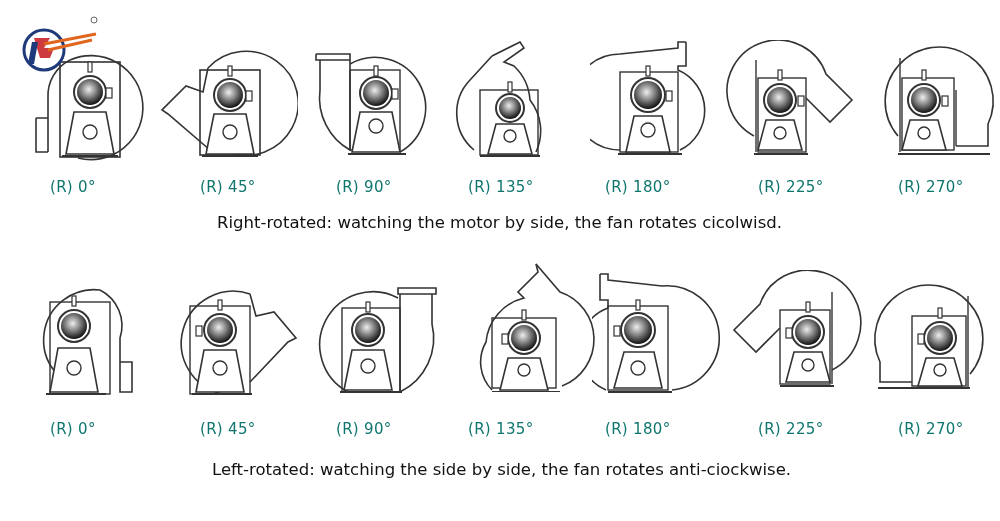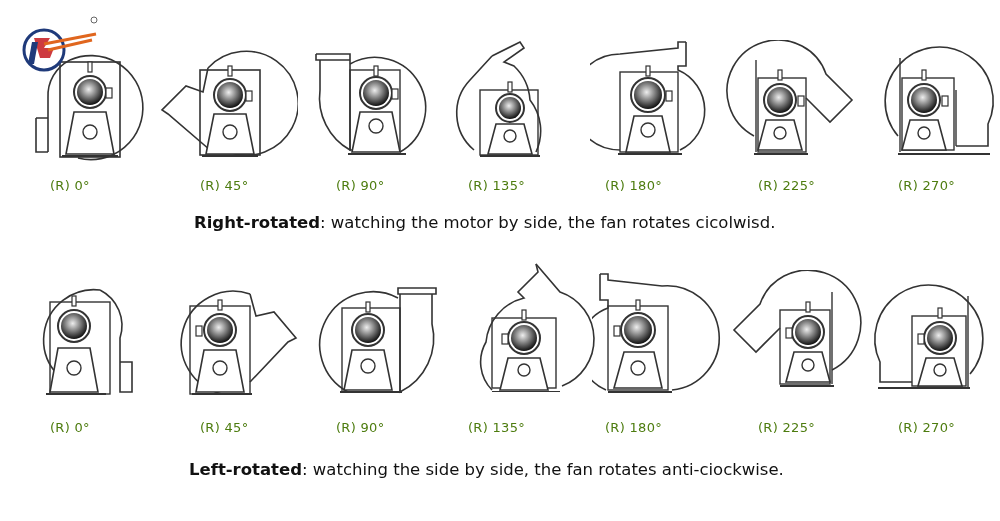--- a/index.html
+++ b/index.html
@@ -1,23 +1,23 @@
 <!DOCTYPE html>
 <html><head>
 <meta charset="utf-8">
 <style>
   html,body{margin:0;padding:0;background:#ffffff;}
   body{width:1000px;height:521px;position:relative;overflow:hidden;font-family:"DejaVu Sans",sans-serif;color:#222;}
   .logo{position:absolute;left:20px;top:8px;width:80px;height:70px;z-index:5;}
   .row{position:absolute;left:0;width:1000px;}
   .fan{position:absolute;width:140px;height:130px;}
   .fan svg{width:140px;height:130px;}
-  .label{position:absolute;font-size:13px;color:#4d7c0f;white-space:nowrap;letter-spacing:0.3px;}
+  .label{position:absolute;font-size:15px;color:#0f766e;white-space:nowrap;letter-spacing:0.3px;}
   .caption{position:absolute;font-family:"DejaVu Sans",sans-serif;font-size:16.5px;color:#111;white-space:nowrap;}
-  .caption b{font-weight:bold;}
+  .caption b{font-weight:normal;margin-left:23px;}
 </style>
 </head>
 <body>
 
 <div class="logo">
   <svg width="80" height="70" viewBox="0 0 80 70">
     <circle cx="24" cy="42" r="20" fill="none" stroke="#1f3a7a" stroke-width="3"></circle>
     <path d="M14 30 L30 30 L24 40 L34 40 L30 50 L20 50 Z" fill="#c8262b" opacity="0.9"></path>
     <path d="M12 34 L18 34 L14 56 L8 56 Z" fill="#1f3a7a"></path>
     <path d="M24 36 L76 26" stroke="#e0661e" stroke-width="3"></path>

